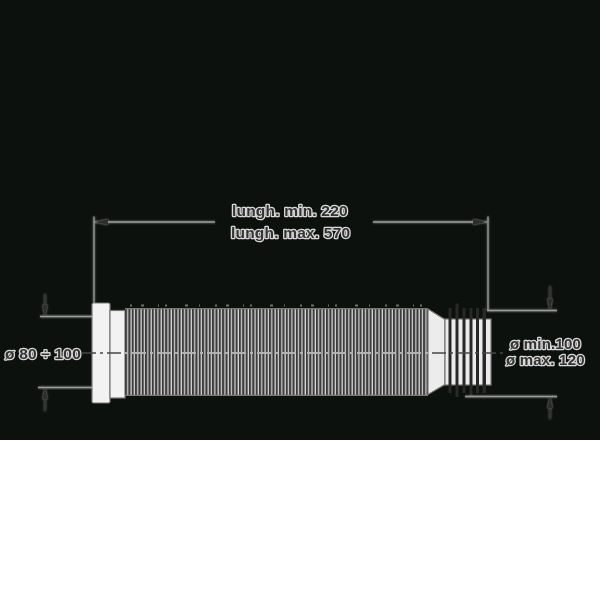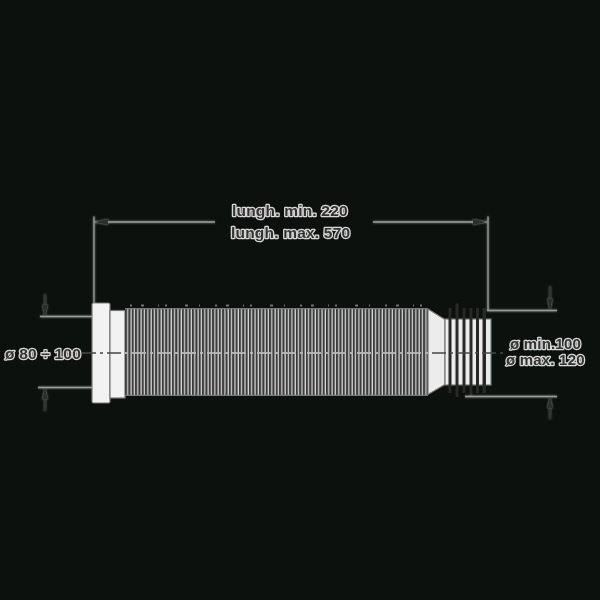--- a/index.html
+++ b/index.html
@@ -1,18 +1,18 @@
 <!DOCTYPE html>
 <html style="--background: #0c110d; --dim-line: #9a9a9a; --arrow: #2d2d2d; --outline: #787878; --fill-flange: #f2f2f2; --fill-light: #ececec; --stripe-dark: #3c3c3c; --stripe-light: #d7d7d7; --fin: #282828; --centerline-dark: #474747; --centerline-light: #d2d2d2; --text: #333333; --text-halo: #d8d8d8;"><head>
 <meta charset="utf-8">
 <style>
   html,body{margin:0;padding:0;}
   #stage{
     position:relative;
-    width:600px;height:600px;
+    width:600px;height:440px;
     background:var(--background,#0c110d);
     overflow:hidden;
     font-family:"Liberation Sans", sans-serif;
   }
   svg{display:block;}
   
   .dimline{stroke:var(--dim-line,#9a9a9a);stroke-width:1.3;fill:none;}
   .arrow{fill:var(--arrow,#2d2d2d);stroke:none;}
   .arrowtail{stroke:var(--arrow,#2d2d2d);stroke-width:1.3;fill:none;}
   .dims{filter:drop-shadow(0 0 1px rgba(225,225,225,.65));}

